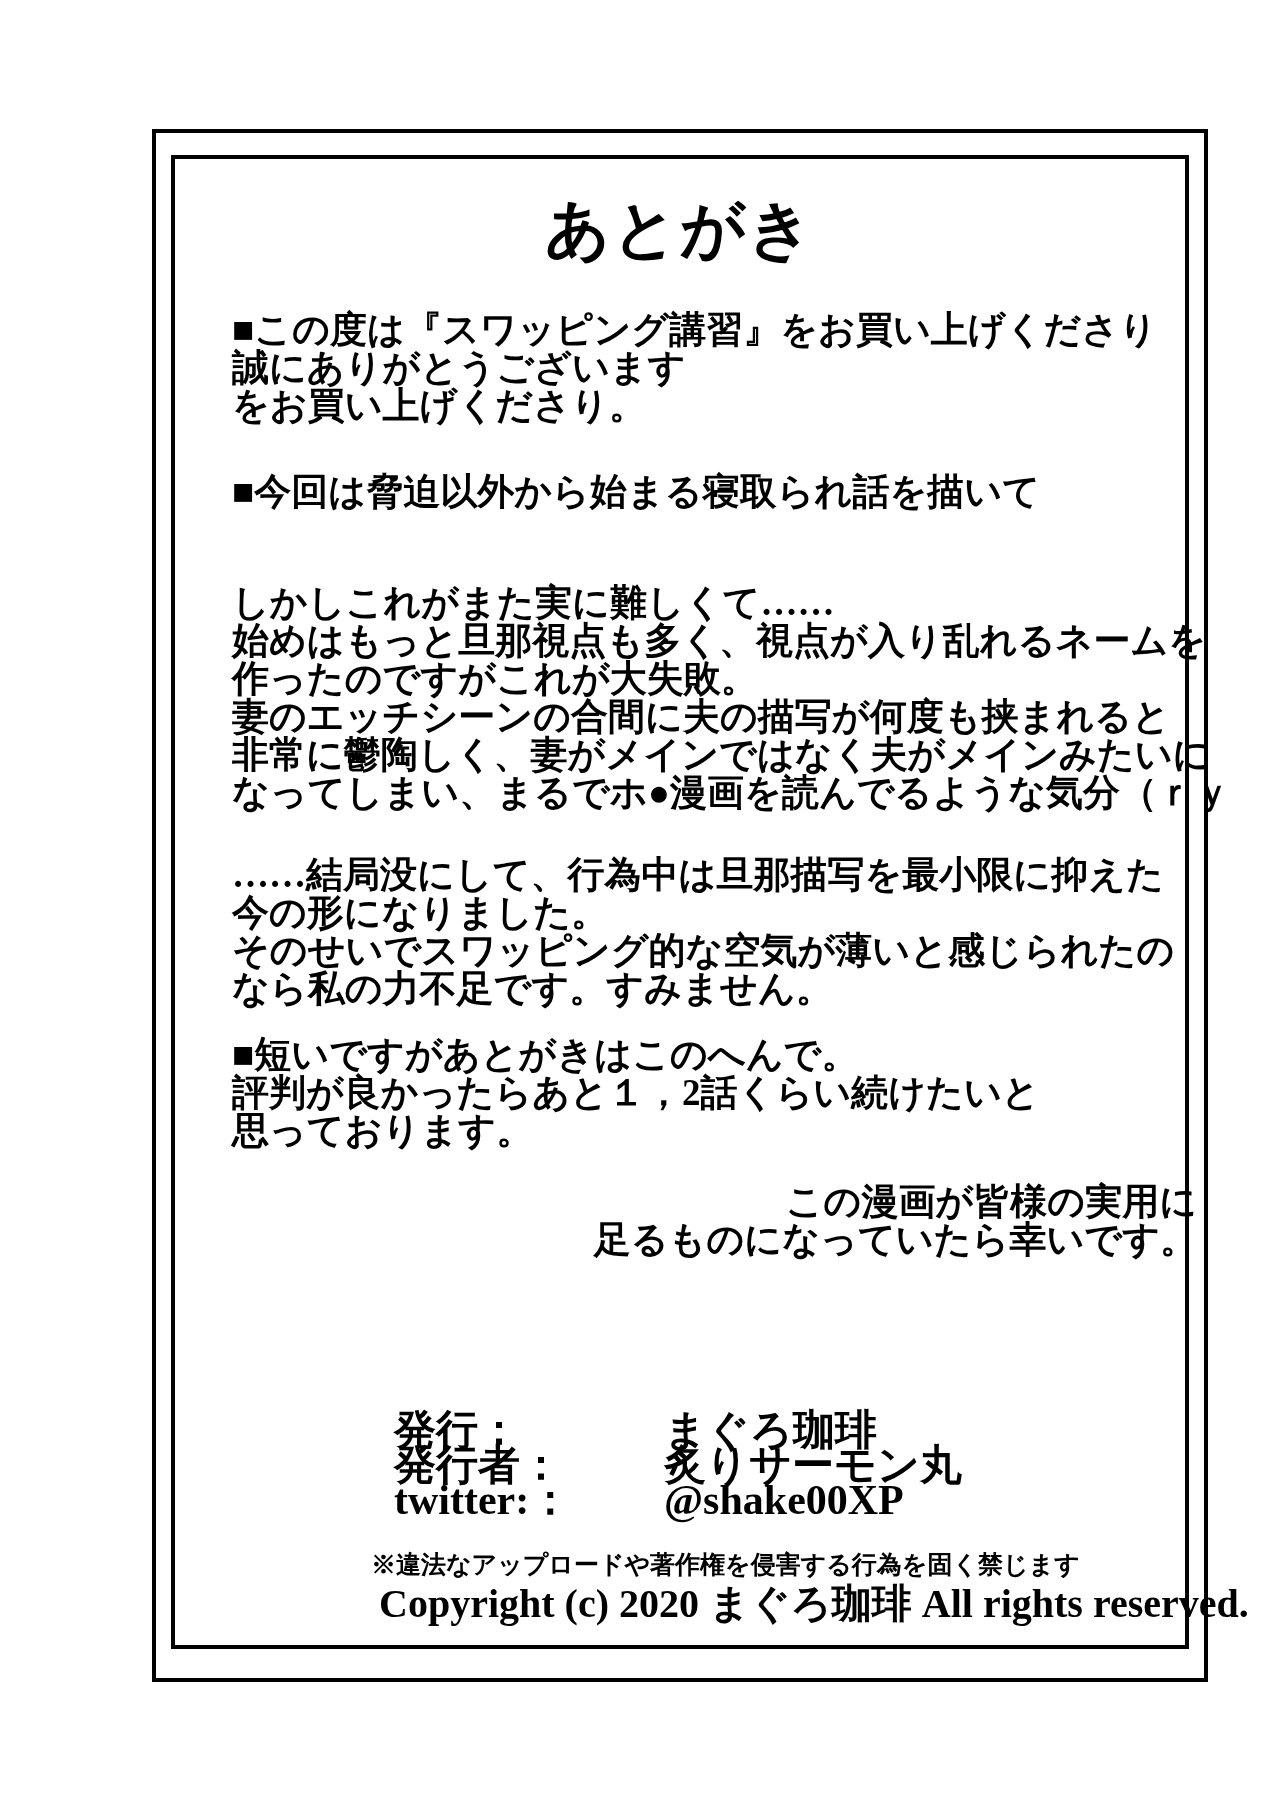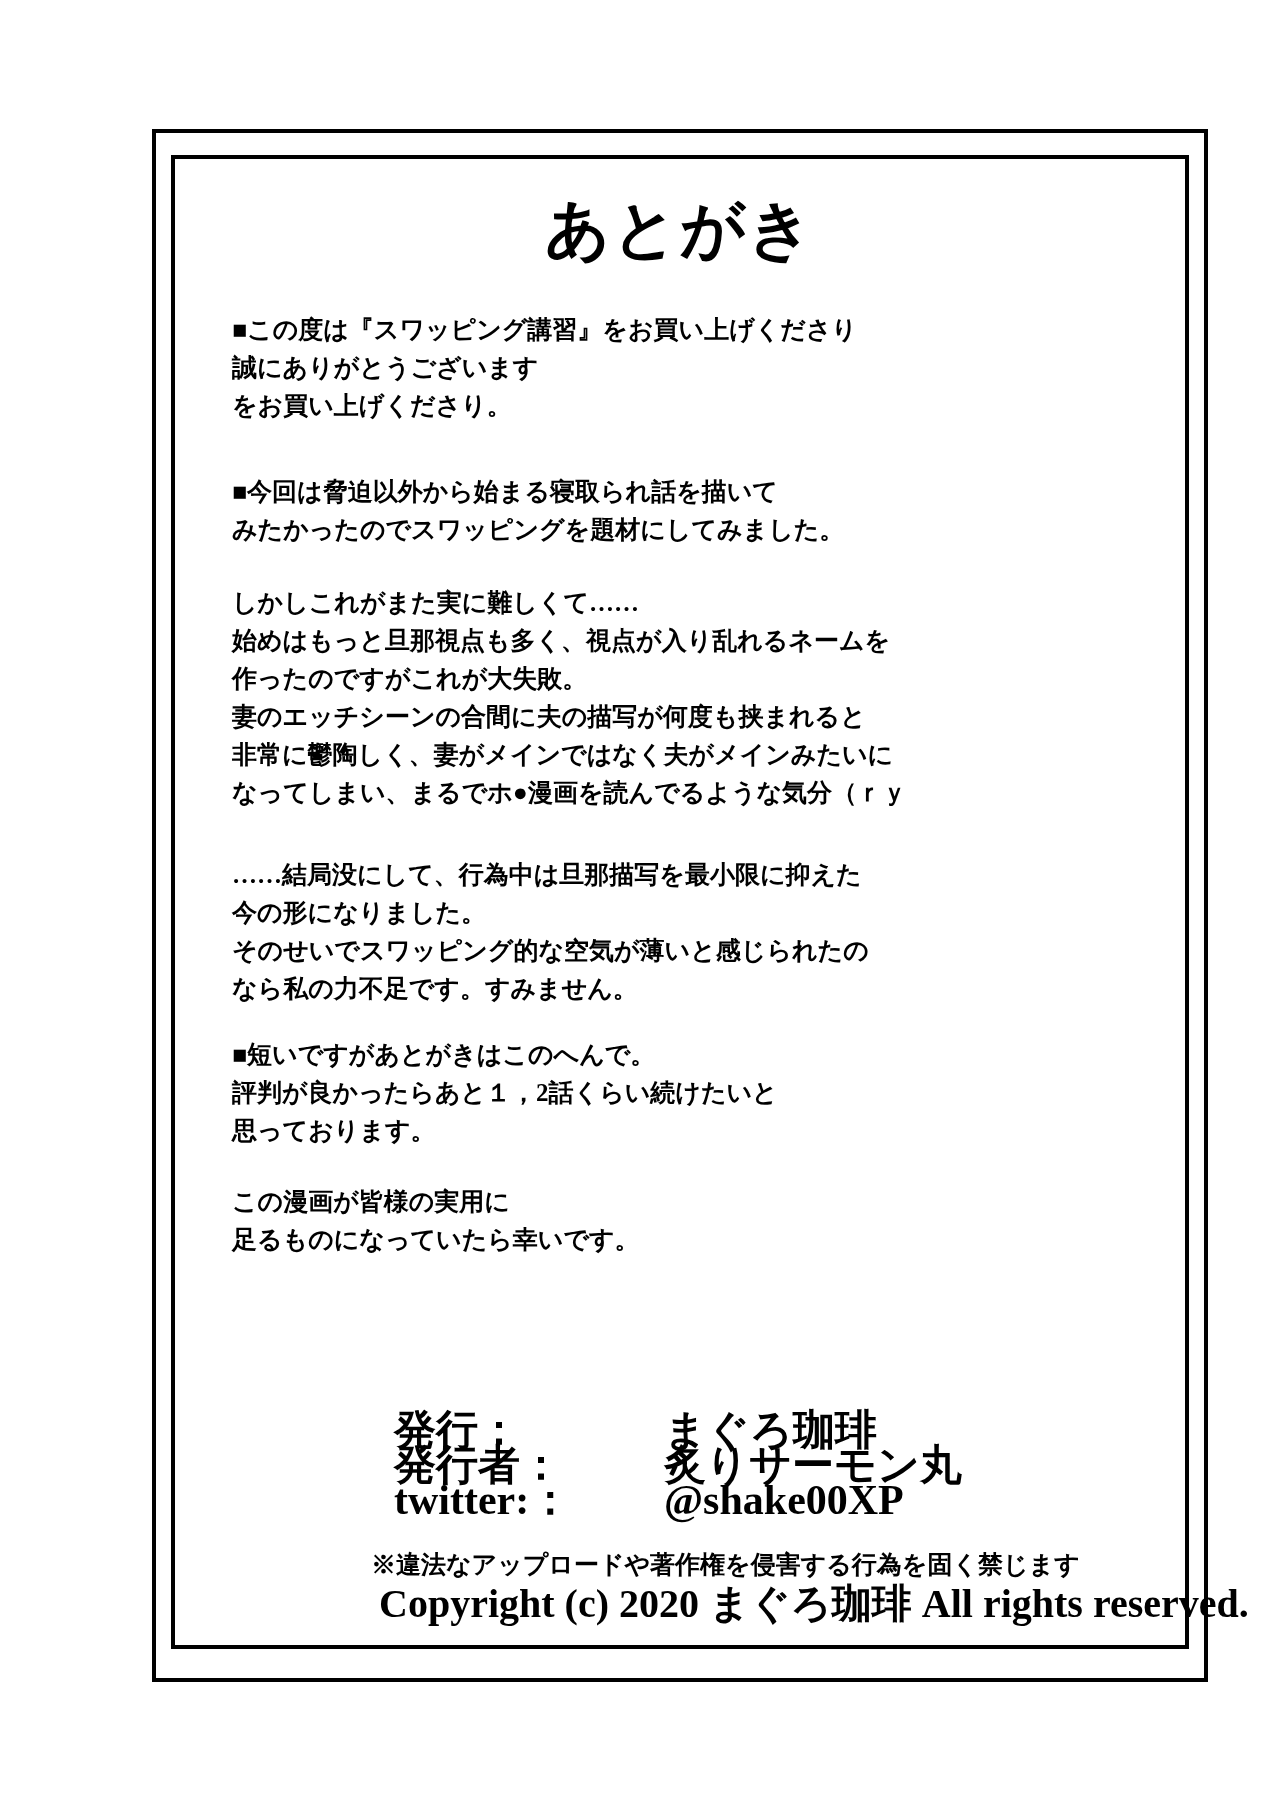--- a/index.html
+++ b/index.html
@@ -40,31 +40,31 @@
     text-align: center;
     font-size: 64px;
     line-height: 72px;
     letter-spacing: 2px;
     font-weight: 700;
   }
   .para {
     position: absolute;
     left: 191px;
     width: 965px;
-    font-size: 25px;
+    font-size: 37px;
     line-height: 38px;
     letter-spacing: 0px;
     white-space: nowrap;
   }
   .p0 { top: 311px; }
   .p1 { top: 473px; }
   .p2 { top: 584px; }
   .p3 { top: 856px; }
   .p4 { top: 1036px; }
-  .p5 { top: 1183px; }
+  .p5 { top: 1183px; text-align: right; }
   .colophon {
     position: absolute;
     left: 353px; top: 1413px;
     font-size: 42px;
     line-height: 35px;
     white-space: nowrap;
   }
   .colophon-row { display: flex; }
   .colophon-label { width: 270px; }
   .warning {
@@ -93,21 +93,20 @@
   <h1 class="title">あとがき</h1>
 
   <div class="para p0">
     <div class="line">■この度は『スワッピング講習』をお買い上げくださり</div>
     <div class="line">誠にありがとうございます</div>
     <div class="line">をお買い上げくださり。</div>
   </div>
 
   <div class="para p1">
     <div class="line">■今回は脅迫以外から始まる寝取られ話を描いて</div>
-    <div class="line">みたかったのでスワッピングを題材にしてみました。</div>
   </div>
 
   <div class="para p2">
     <div class="line">しかしこれがまた実に難しくて……</div>
     <div class="line">始めはもっと旦那視点も多く、視点が入り乱れるネームを</div>
     <div class="line">作ったのですがこれが大失敗。</div>
     <div class="line">妻のエッチシーンの合間に夫の描写が何度も挟まれると</div>
     <div class="line">非常に鬱陶しく、妻がメインではなく夫がメインみたいに</div>
     <div class="line">なってしまい、まるでホ●漫画を読んでるような気分（ｒｙ</div>
   </div>

